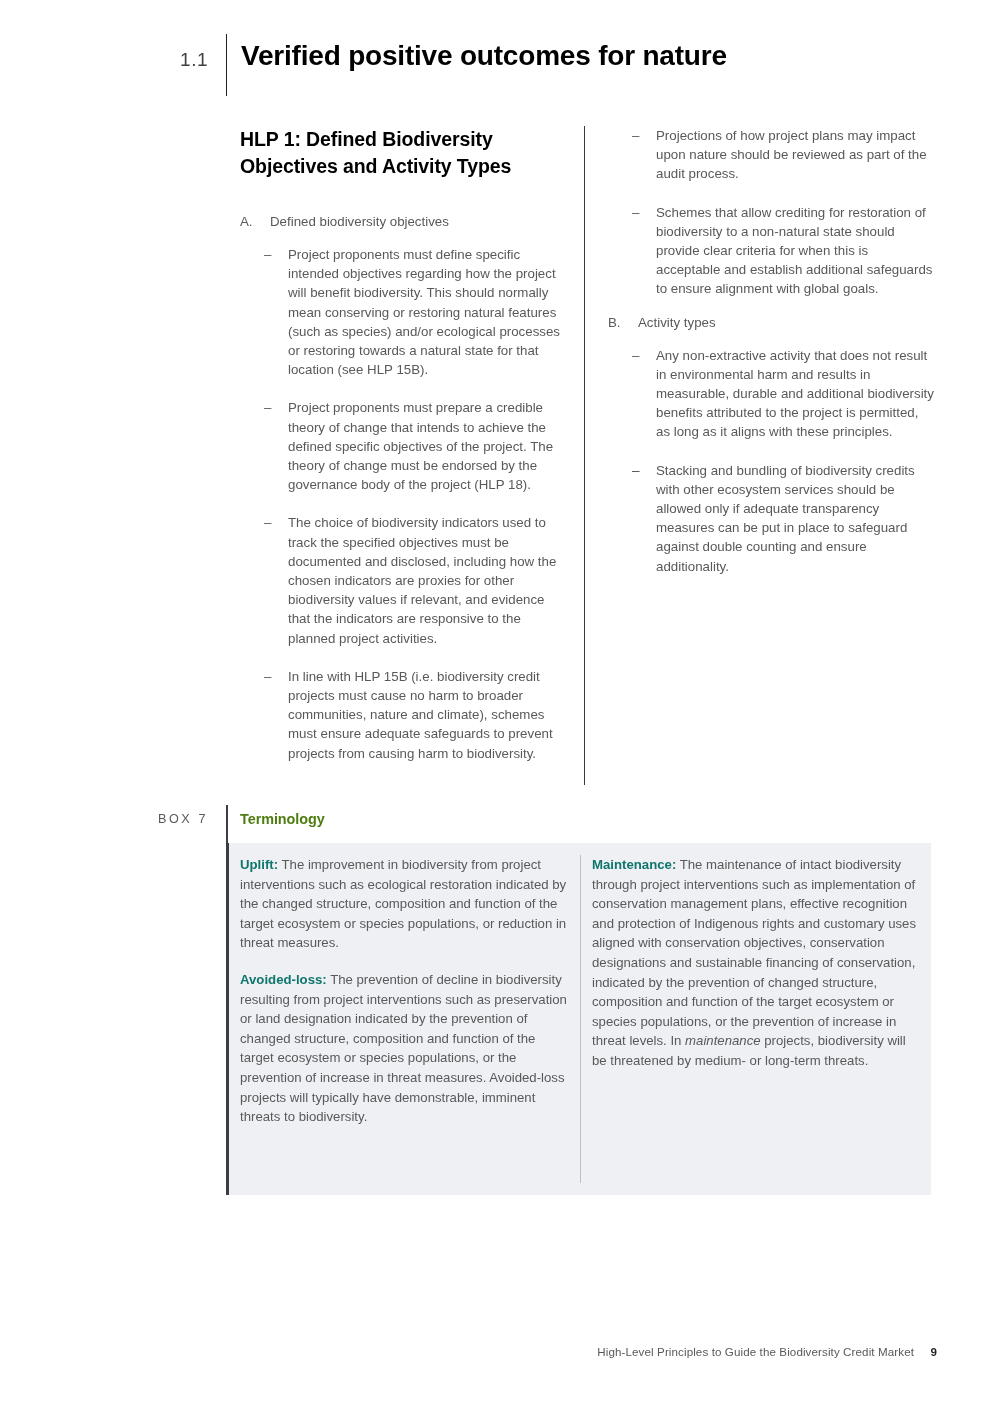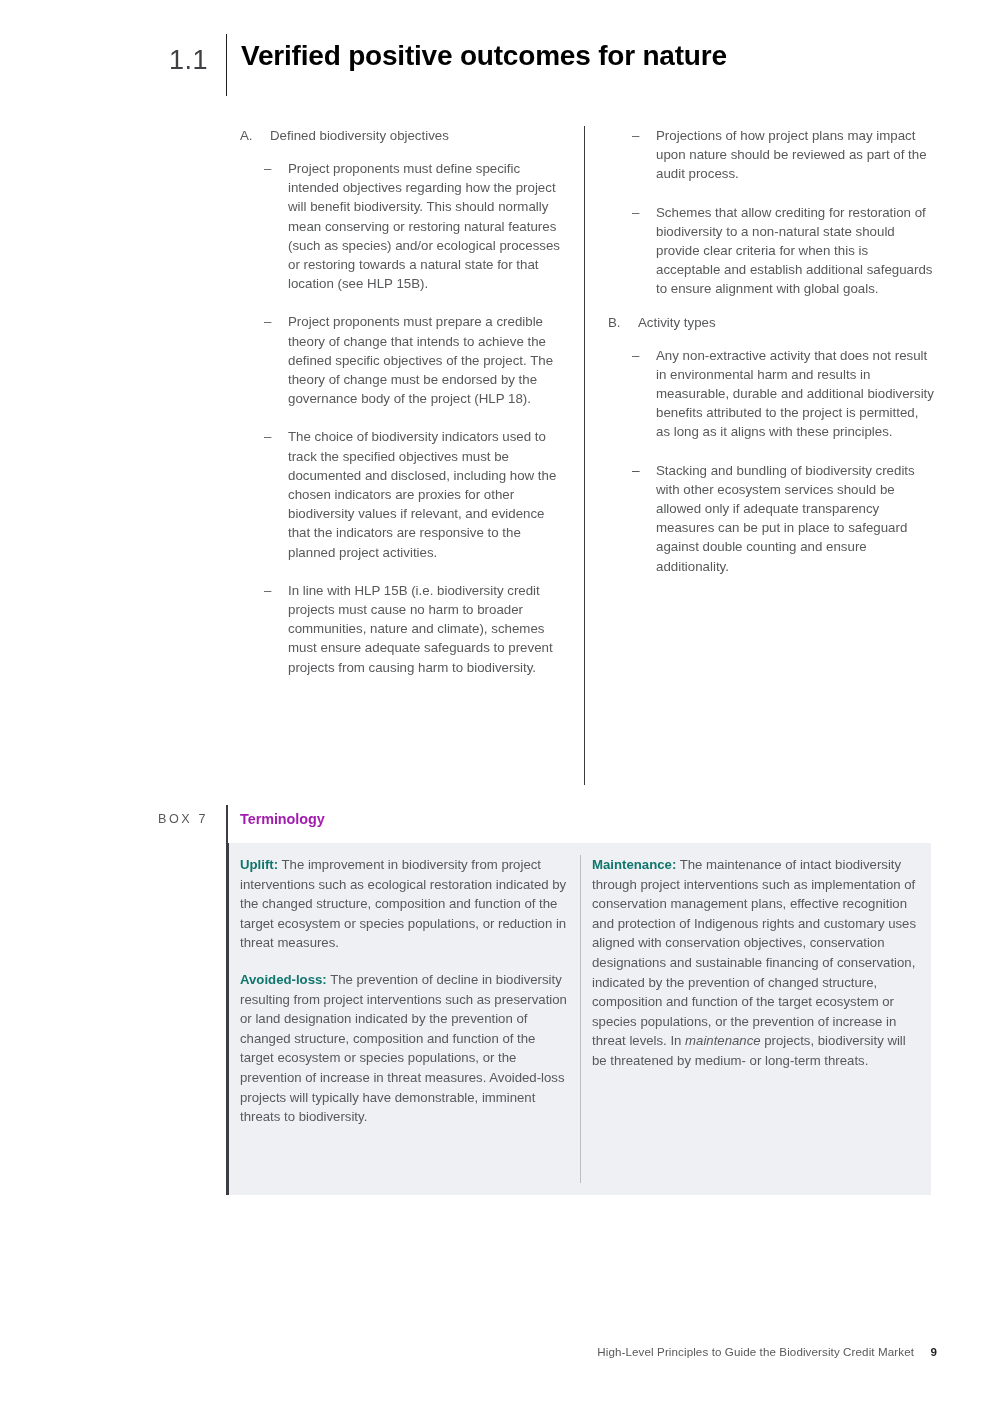--- a/index.html
+++ b/index.html
@@ -30,21 +30,21 @@
     top: 34px;
     width: 992px;
     height: 62px;
   }
   .section-number {
     position: absolute;
     left: 96px;
     top: 10px;
     width: 112px;
     text-align: right;
-    font-size: 27px;
+    font-size: 19px;
     line-height: 32px;
     letter-spacing: 0.5px;
     color: #3f4044;
     font-weight: 400;
   }
   .section-rule {
     position: absolute;
     left: 226px;
     top: 0px;
     width: 1px;
@@ -152,21 +152,21 @@
     width: 2px;
     height: 38px;
     background: #3c3c46;
   }
   .box-head-title {
     position: absolute;
     left: 240px;
     top: 6px;
     font-size: 14.4px;
     font-weight: 700;
-    color: #a21caf;
+    color: #4d7c0f;
     letter-spacing: -0.05px;
   }
 
   .box-body {
     position: absolute;
     left: 229px;
     top: 843px;
     width: 702px;
     height: 352px;
     background: #eef0f3;
@@ -241,20 +241,21 @@
 
   <div class="section-head">
     <div class="section-number">1.1</div>
     <div class="section-rule"></div>
     <div class="section-title">Verified positive outcomes for nature</div>
   </div>
 
   <div class="col-rule"></div>
 
   <div class="col col-left">
+    <h2 class="hlp-title">HLP 1: Defined Biodiversity Objectives and Activity Types</h2>
 
     <div class="alpha-item">
       <span class="marker">A.</span>
       <span>Defined biodiversity objectives</span>
     </div>
 
     <ul class="dash-list">
       <li>
         <span class="dash">–</span>
         <span>Project proponents must define specific intended objectives regarding how the project will benefit biodiversity. This should normally mean conserving or restoring natural features (such as species) and/or ecological processes or restoring towards a natural state for that location (see HLP 15B).</span>

